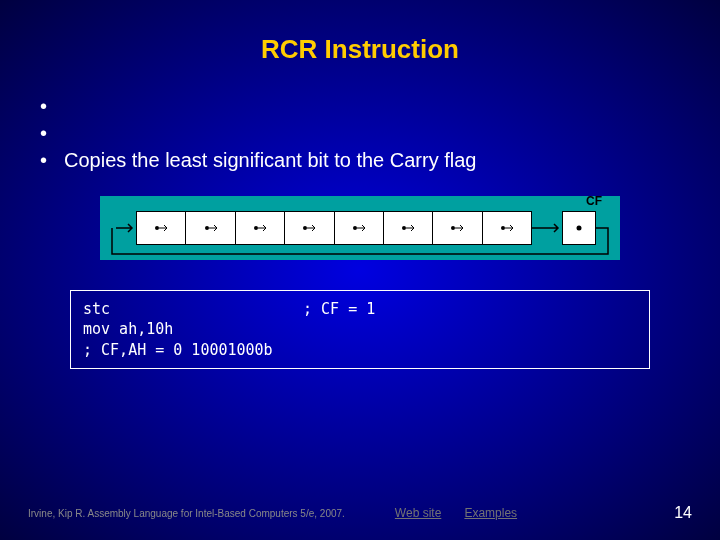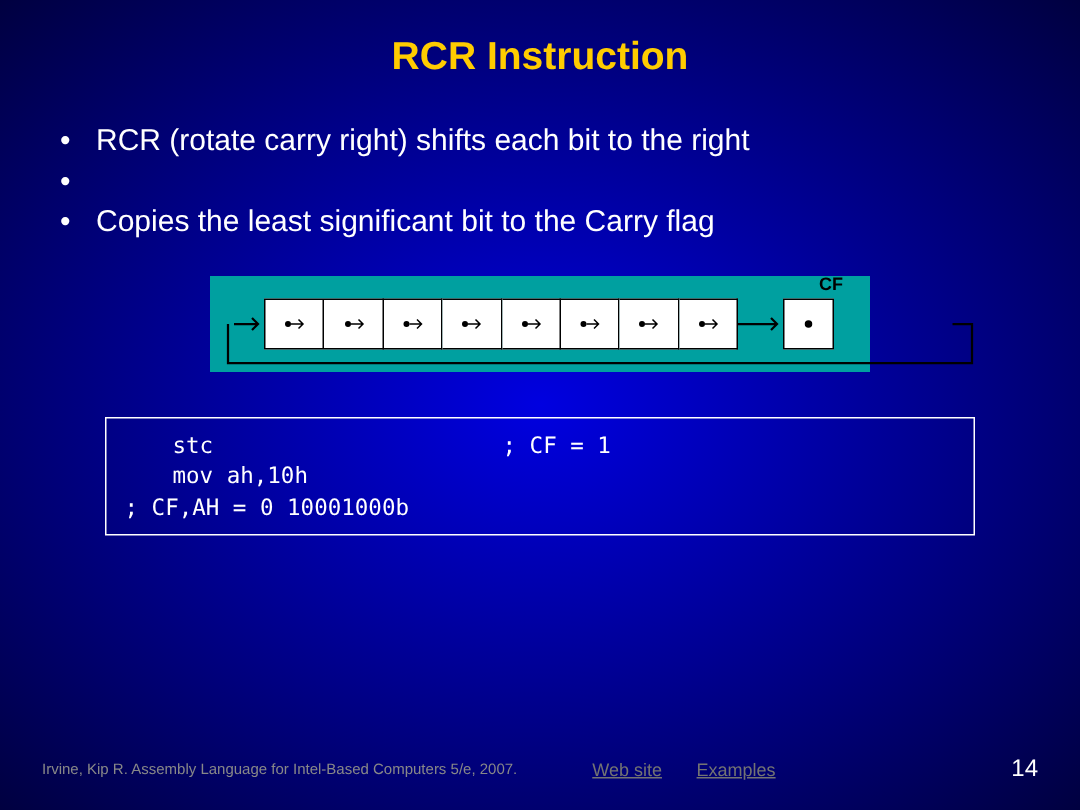--- a/index.html
+++ b/index.html
@@ -10,41 +10,41 @@
     font-family: Arial, Helvetica, sans-serif;
     color: #fff;
     overflow: hidden;
     position: relative;
   }
   .title {
     color: #ffcc00;
     font-size: 26px;
     font-weight: bold;
     text-align: center;
-    padding-top: 22px;
+    padding-top: 34px;
     padding-bottom: 28px;
   }
   .bullets {
     padding-left: 40px;
     padding-right: 30px;
   }
   .bullet {
     display: flex;
     align-items: flex-start;
     font-size: 20px;
     line-height: 1.35;
   }
   .bullet .dot {
     width: 24px;
     flex-shrink: 0;
   }
 
   .diagram-wrap {
     margin: 22px auto 0;
-    width: 440px;
+    width: 520px;
     background: #00a0a0;
     padding: 12px 10px 12px 10px;
     position: relative;
   }
   .cf-label {
     position: absolute;
     right: 18px;
     top: -2px;
     color: #000;
     font-size: 12px;
@@ -88,21 +88,21 @@
 
   .code-box {
     margin: 30px 70px 0 70px;
     border: 1px solid #fff;
     padding: 8px 12px;
     font-family: "Lucida Console", Monaco, monospace;
     font-size: 15px;
     line-height: 1.35;
   }
   .code-row { display: flex; }
-  .code-instr { width: 220px; white-space: pre; margin-left: 32px; }
+  .code-instr { width: 220px; white-space: pre; }
   .code-cmt { white-space: pre; }
 
   .footer {
     position: absolute;
     bottom: 18px;
     left: 0;
     width: 100%;
     display: flex;
     align-items: center;
     padding: 0 28px;
@@ -116,21 +116,20 @@
   .footer .pageno { margin-left: auto; color: #fff; font-size: 16px; }
 </style>
 </head>
 <body>
 
 <div class="title">RCR Instruction</div>
 
 <div class="bullets">
   <div class="bullet">
     <span class="dot">•</span>
-    <span>RCR (rotate carry right) shifts each bit to the right</span>
   </div>
   <div class="bullet">
     <span class="dot">•</span>
   </div>
   <div class="bullet">
     <span class="dot">•</span>
     <span>Copies the least significant bit to the Carry flag</span>
   </div>
 </div>
 

